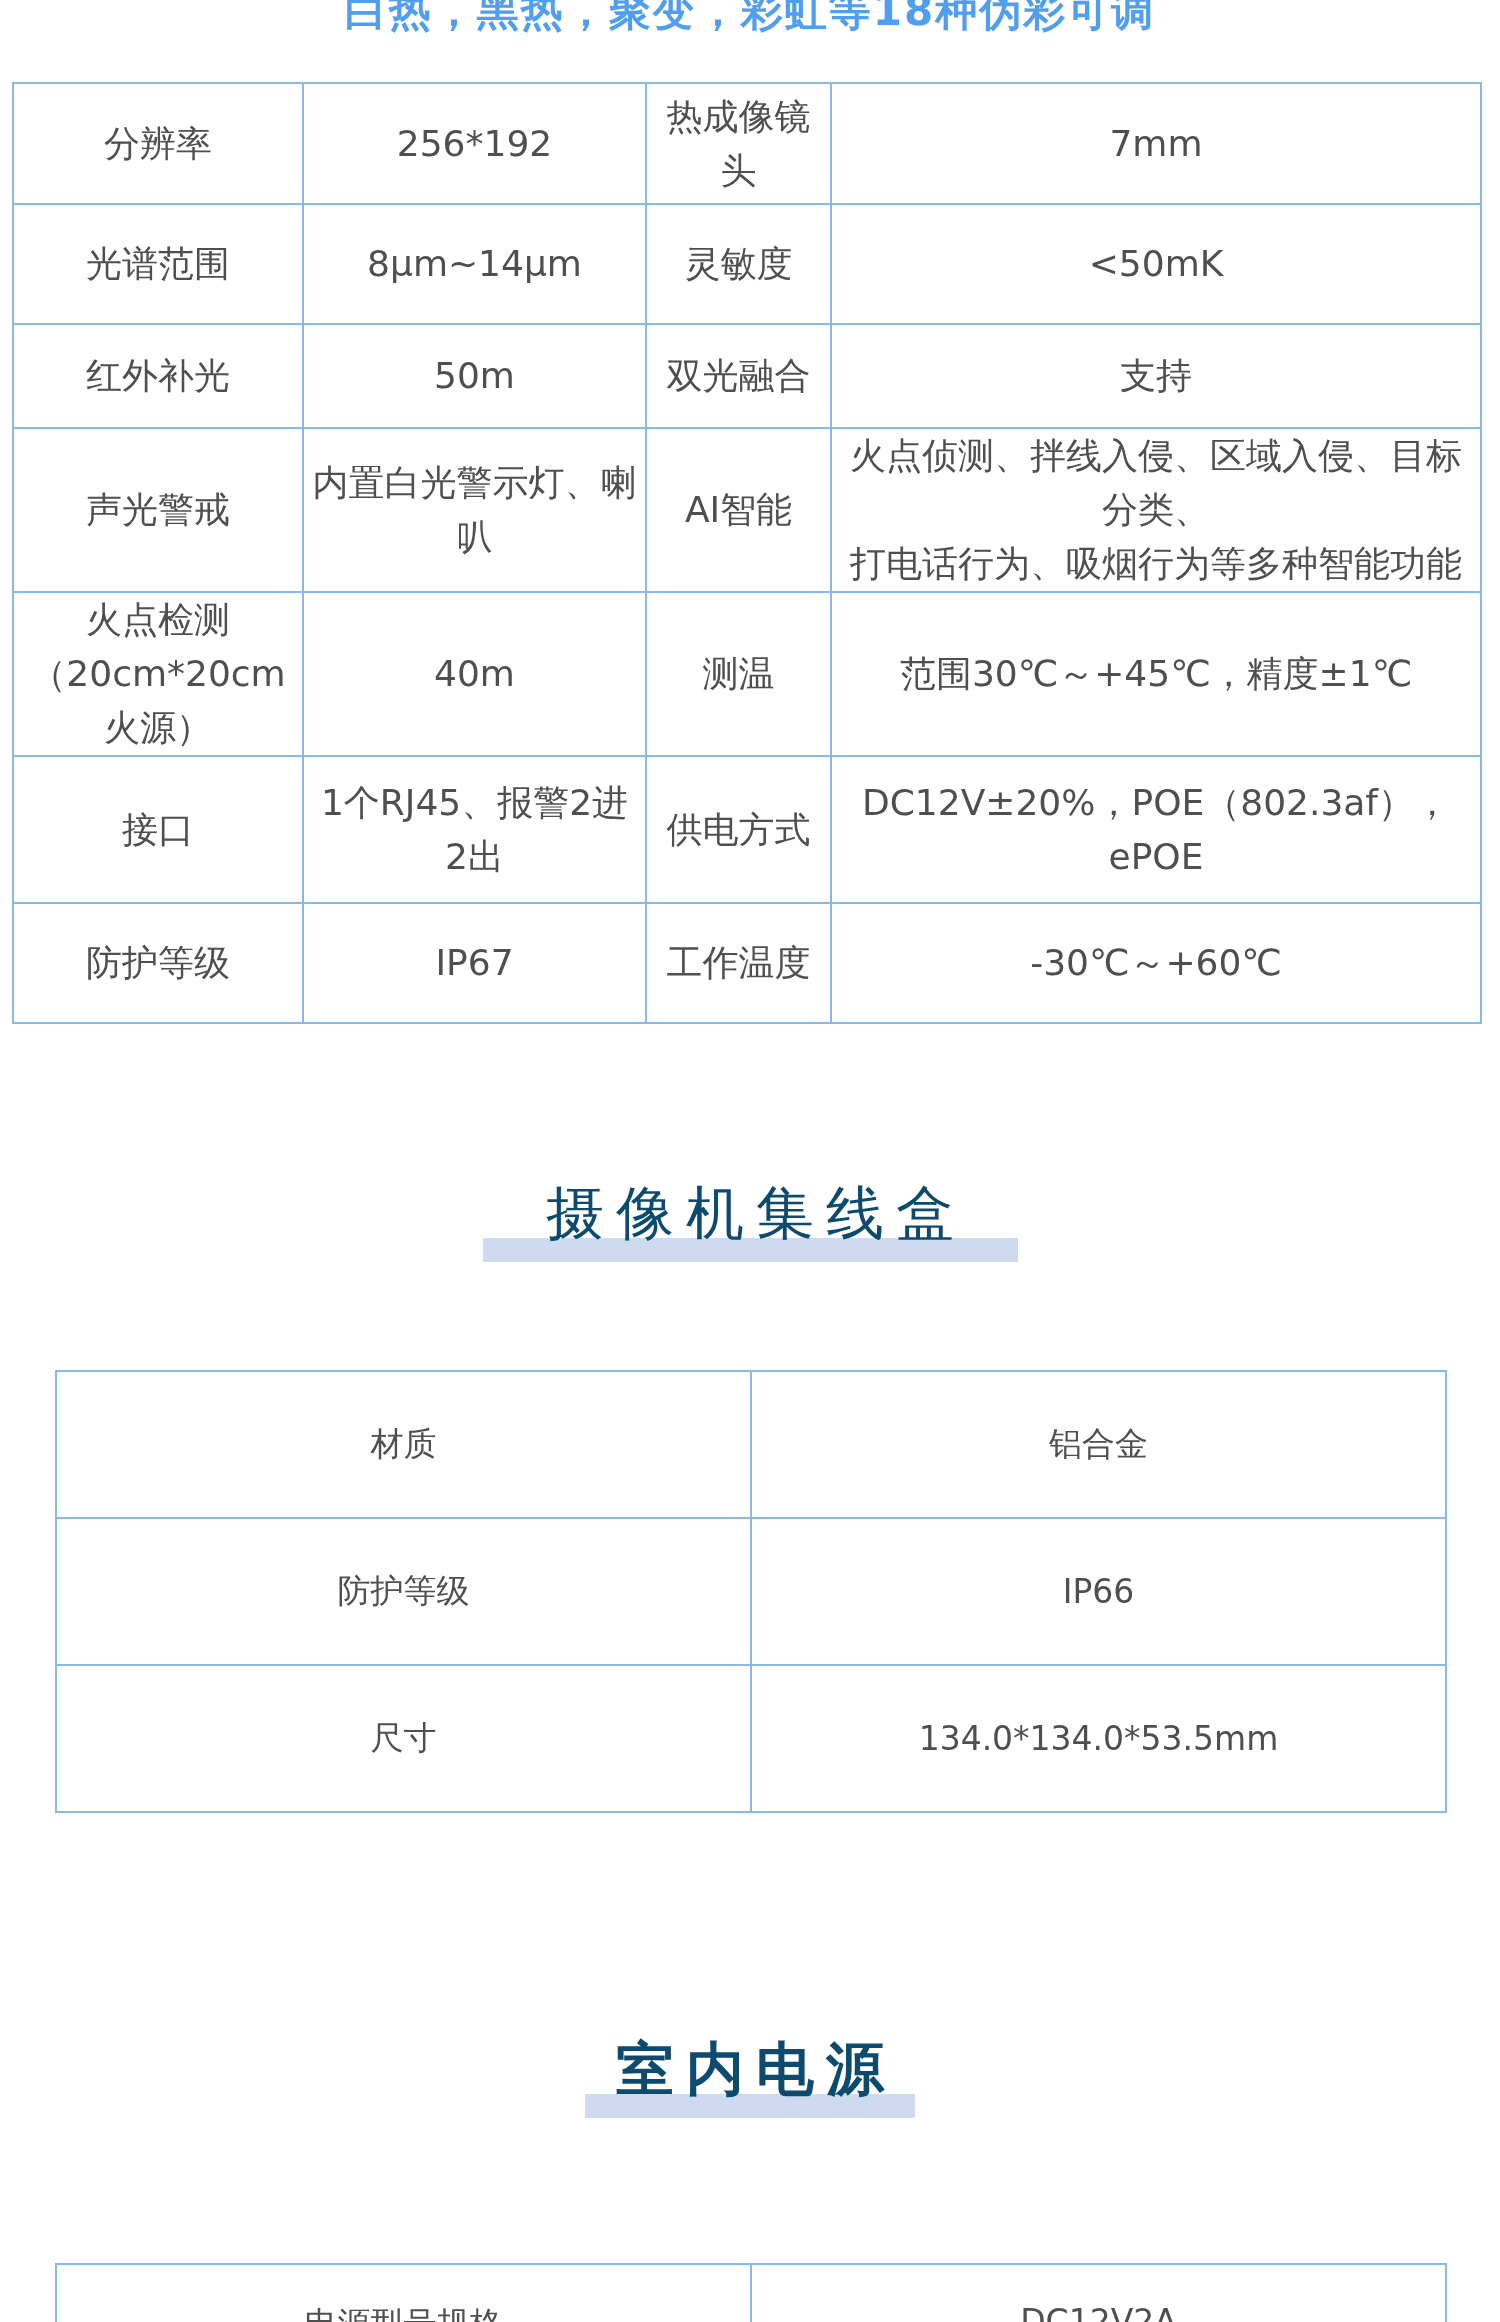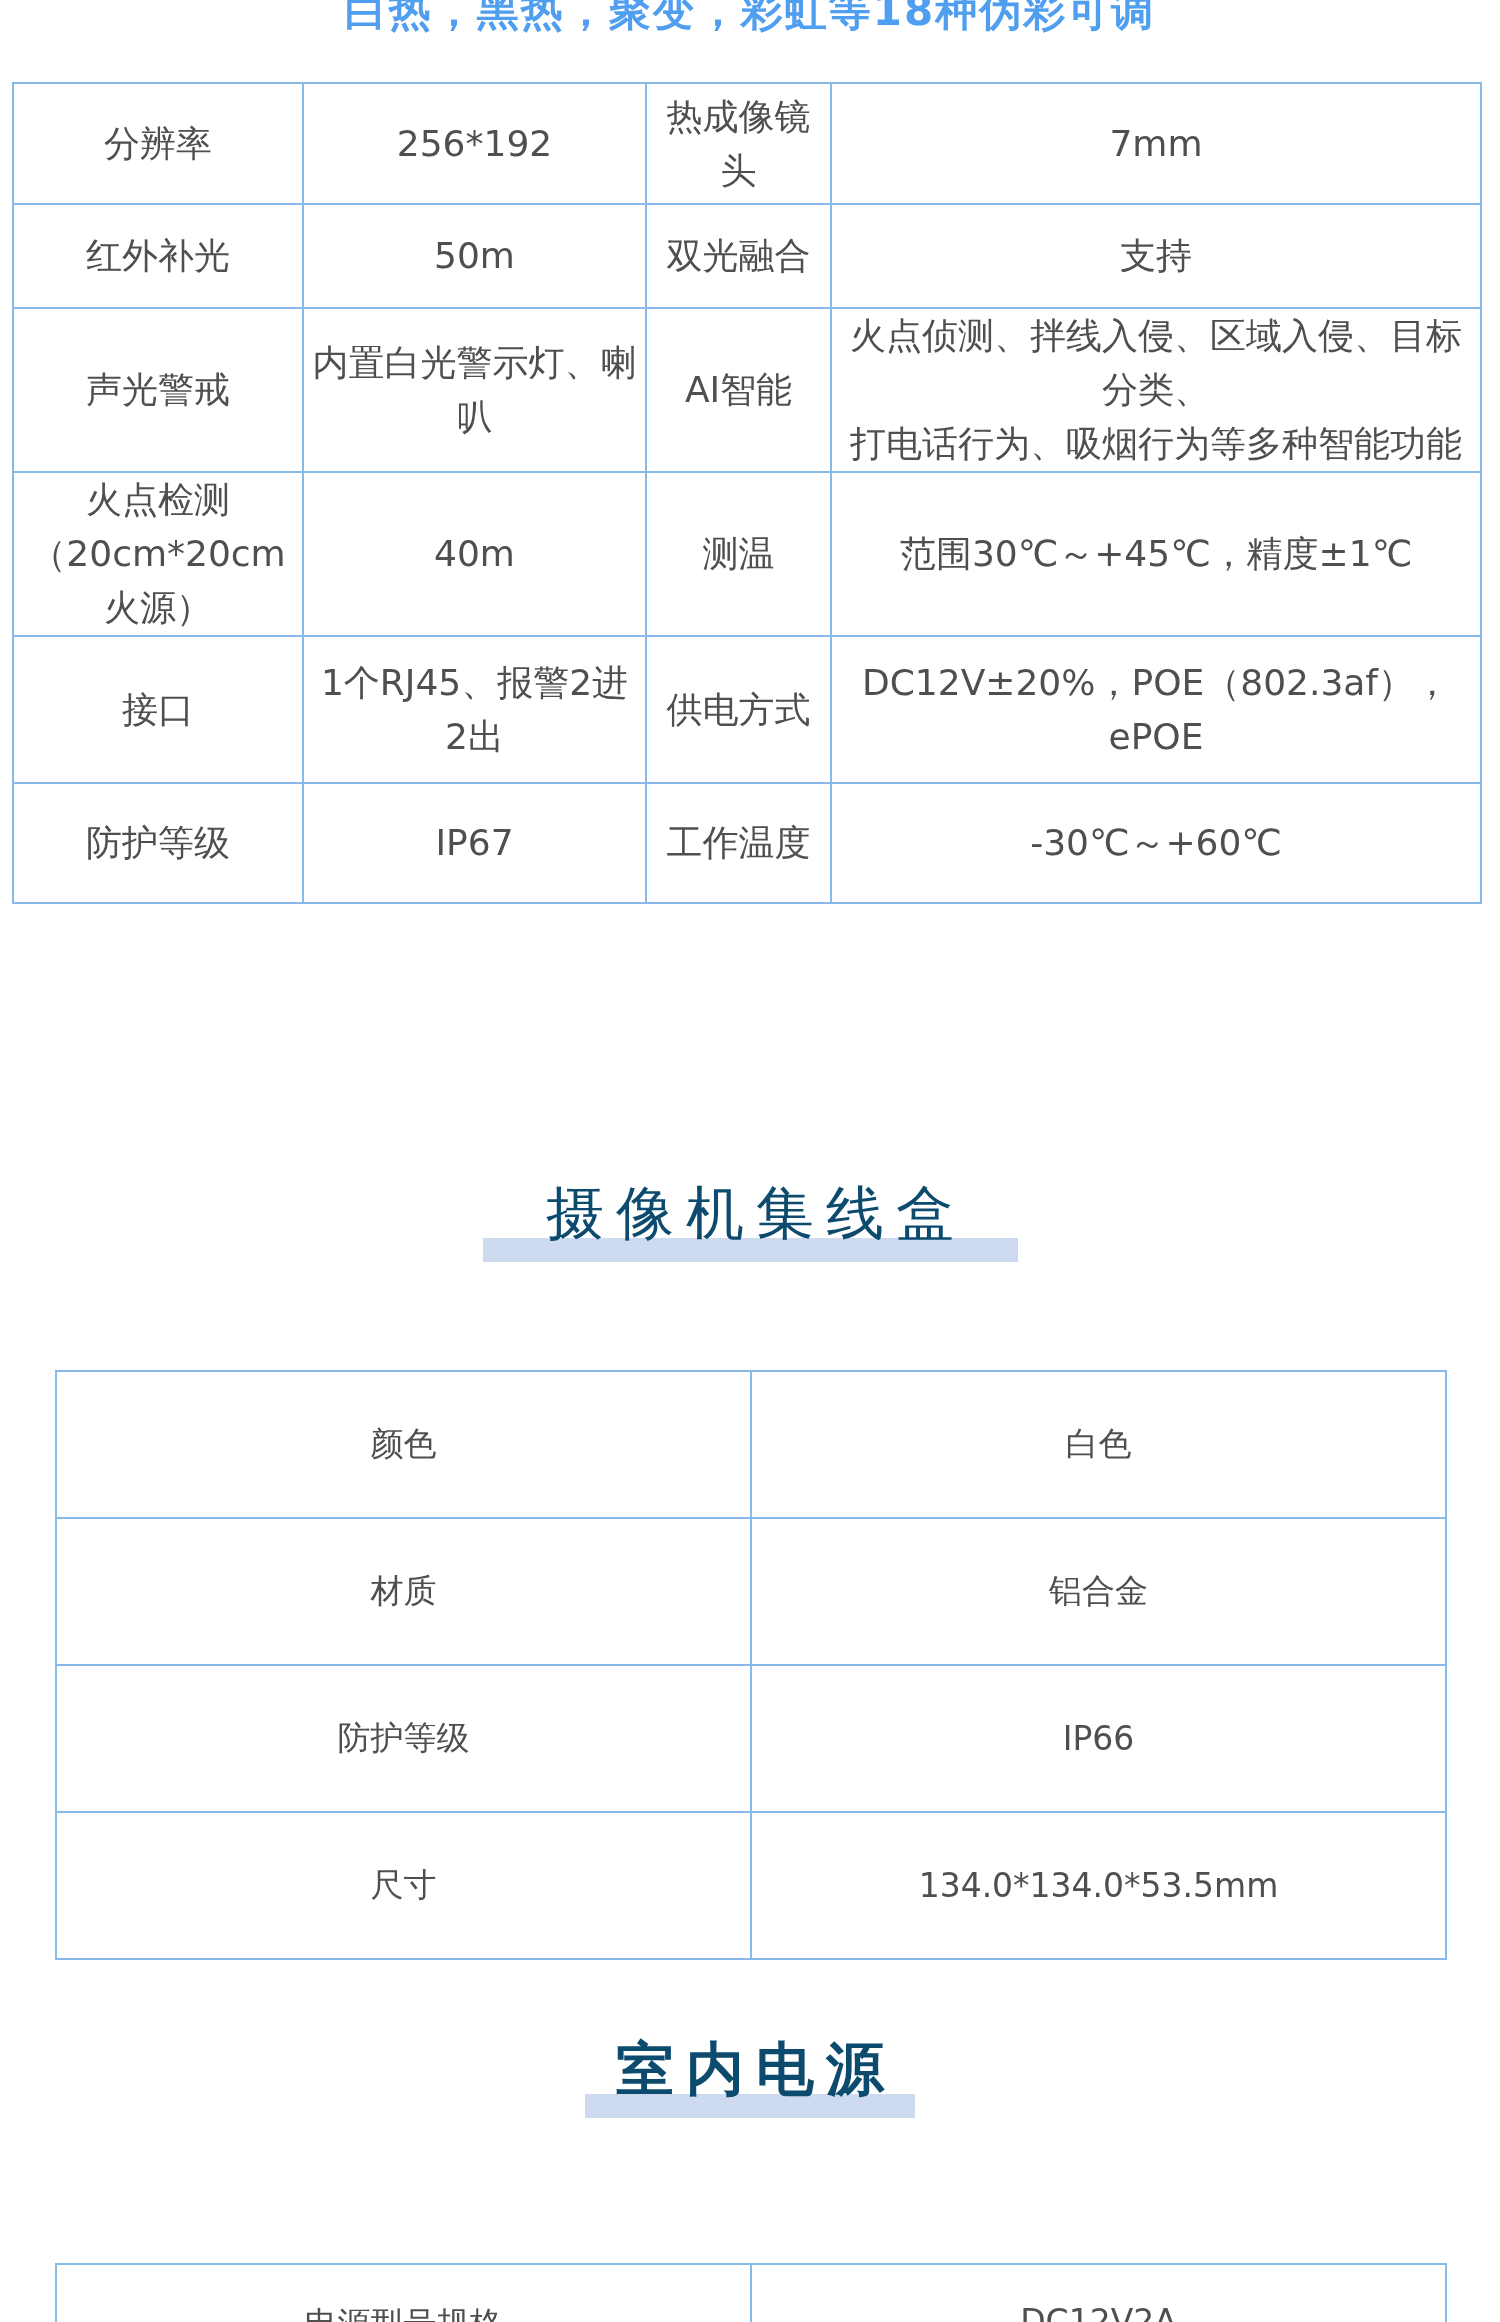--- a/index.html
+++ b/index.html
@@ -91,20 +91,26 @@
       <col style="width:185px">
       <col style="width:650px">
   </colgroup>
   <tbody>
     <tr style="height:121px">
       <td>分辨率</td>
       <td>256*192</td>
       <td>热成像镜头</td>
       <td>7mm</td>
     </tr>
+    <tr style="height:120px">
+      <td>光谱范围</td>
+      <td>8μm~14μm</td>
+      <td>灵敏度</td>
+      <td>&lt;50mK</td>
+    </tr>
     <tr style="height:104px">
       <td>红外补光</td>
       <td>50m</td>
       <td>双光融合</td>
       <td>支持</td>
     </tr>
     <tr style="height:156px">
       <td>声光警戒</td>
       <td>内置白光警示灯、喇叭</td>
       <td>AI智能</td>
@@ -138,24 +144,20 @@
   <div class="bar"></div>
 </div>
 
 <table class="two-col-table junction-table">
   <colgroup>
       <col style="width:695px">
       <col style="width:695px">
     </colgroup>
   <tbody>
     <tr>
-      <td>颜色</td>
-      <td>白色</td>
-    </tr>
-    <tr>
       <td>材质</td>
       <td>铝合金</td>
     </tr>
     <tr>
       <td>防护等级</td>
       <td>IP66</td>
     </tr>
     <tr>
       <td>尺寸</td>
       <td>134.0*134.0*53.5mm</td>

